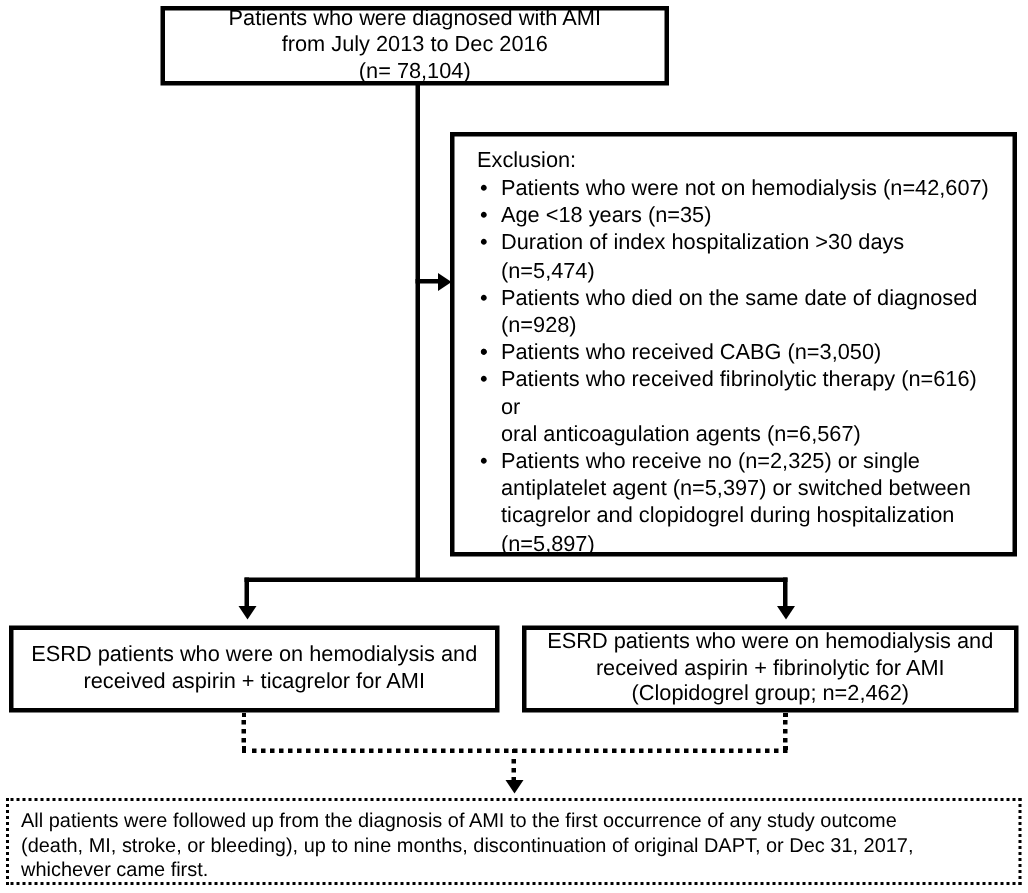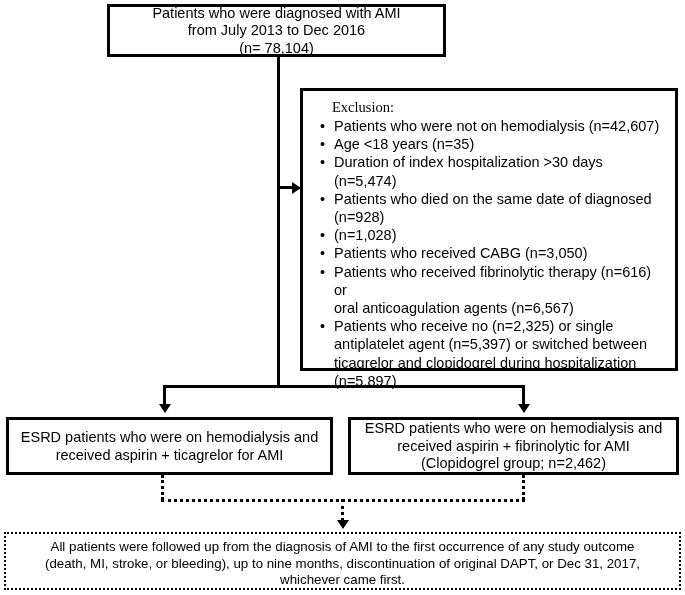--- a/index.html
+++ b/index.html
@@ -50,22 +50,21 @@
 
   
   #exclusion-box {
     left: 300px; top: 88px;
     width: 378px; height: 283px;
     padding: 7px 8px 5px 9px;
   }
   #exclusion-heading {
     font-size: 14.5px;
     line-height: 18px;
-    margin: 0 0 1px 20px;
-    font-family: Liberation Serif, serif;
+    margin: 0 0 1px 6px;
   }
   #exclusion-list {
     list-style: none;
     margin: 0;
     padding: 0;
   }
   #exclusion-list li {
     position: relative;
     font-size: 14.5px;
     line-height: 18.2px;
@@ -92,21 +91,21 @@
 
   
   #followup-box {
     left: 4px; top: 532px;
     width: 677px; height: 58px;
     border: 2px dotted #000000;
     padding: 5px 8px 0 8px;
   }
   #followup-box .fu-line {
     display: block;
-    text-align: center;
+    text-align: left;
     font-size: 13.3px;
     line-height: 16.6px;
     white-space: nowrap;
   }
 
   
   .v-line {
     position: absolute;
     width: 3px;
     background: #000000;
@@ -164,21 +163,20 @@
 
   <div class="box" id="exclusion-box">
     <div id="exclusion-heading">Exclusion:</div>
     <ul id="exclusion-list">
       <li><span class="bullet">•</span><span>Patients who were not on hemodialysis (n=42,607)</span></li>
       <li><span class="bullet">•</span><span>Age &lt;18 years (n=35)</span></li>
       <li><span class="bullet">•</span><span>Duration of index hospitalization &gt;30 days (n=5,474)</span></li>
       <li><span class="bullet">•</span><span>Patients who died on the same date of diagnosed</span></li>
       <li><span>(n=928)</span></li>
       <li><span class="bullet">•</span></li>
-      <li><span>(n=1,028)</span></li>
       <li><span class="bullet">•</span><span>Patients who received CABG (n=3,050)</span></li>
       <li><span class="bullet">•</span><span>Patients who received fibrinolytic therapy (n=616) or</span></li>
       <li><span>oral anticoagulation agents (n=6,567)</span></li>
       <li><span class="bullet">•</span><span>Patients who receive no (n=2,325) or single</span></li>
       <li><span>antiplatelet agent (n=5,397) or switched between</span></li>
       <li><span>ticagrelor and clopidogrel during hospitalization</span></li>
       <li><span>(n=5,897)</span></li>
     </ul>
   </div>
 

